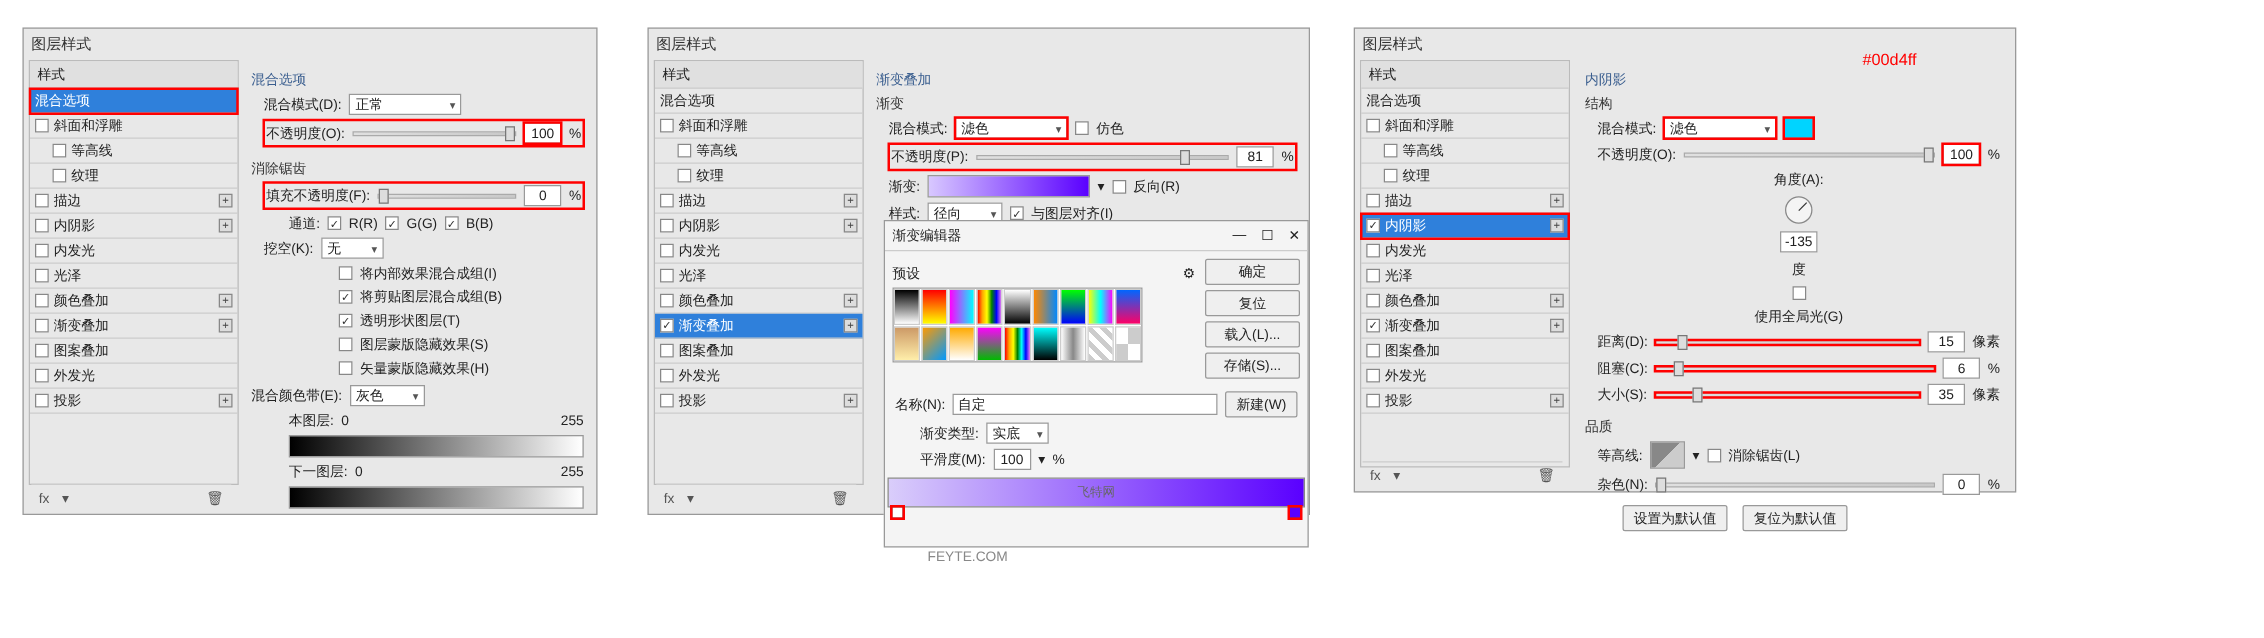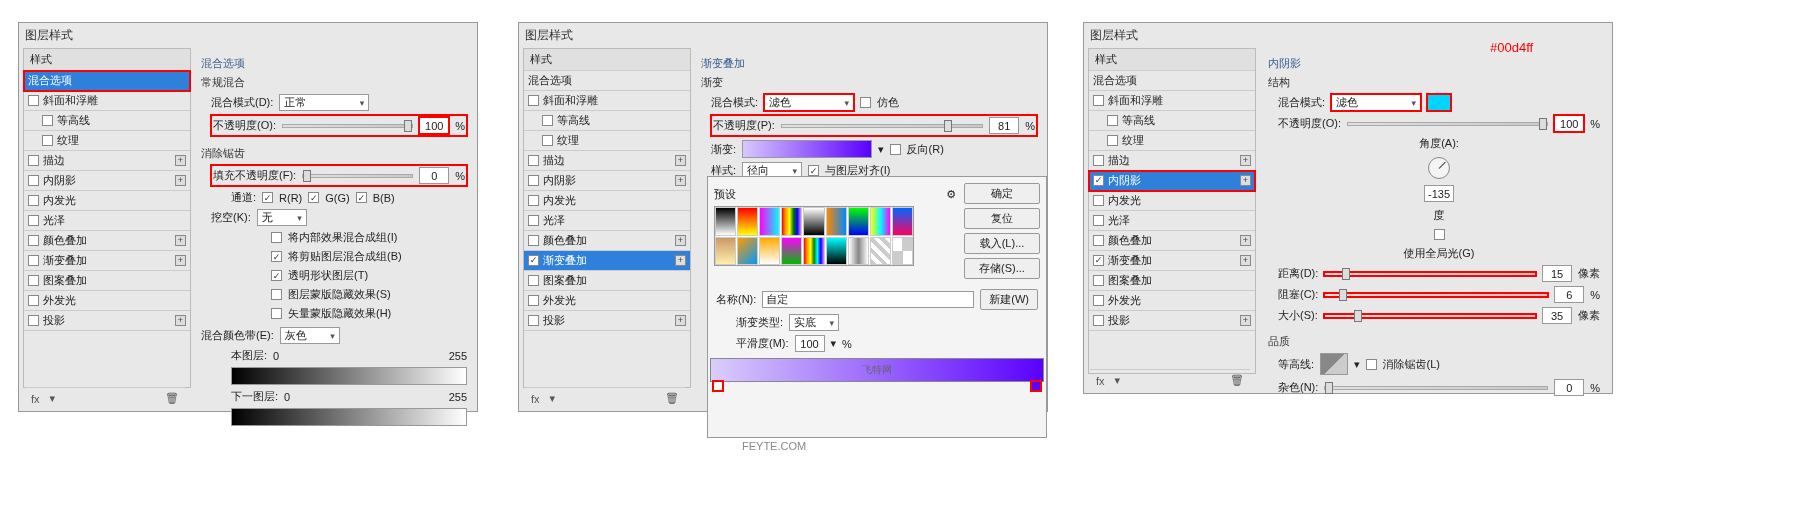--- a/index.html
+++ b/index.html
@@ -271,21 +271,20 @@
         </div>
       <div class="footer" style="position:absolute;bottom:2px;left:6px;width:160px;">
         <span>fx</span>
         <span class="tri"></span>
         <span style="margin-left:auto;">🗑</span>
       </div>
     </div>
 
     <div style="flex:1; padding:4px 10px;">
       <div class="section-title">混合选项</div>
-      <div class="group-label">常规混合</div>
       <div class="row" style="margin-left:10px;">
         <span class="lbl">混合模式(D):</span>
         <div class="dropdown">
           <span>正常</span>
           <span class="dd-arrow">▾</span>
         </div>
       </div>
       <div class="row redbox" style="margin-left:10px; padding:2px;">
         <span class="lbl">不透明度(O):</span>
         <div class="slider-track">
@@ -480,20 +479,28 @@
             <span class="dd-arrow">▾</span>
         </div>
         <span class="checkbox">✓</span>
         <span class="lbl">与图层对齐(I)</span>
       </div>
     </div>
   </div>
 </div>
 
 <div class="panel" style="left:707px; top:176px; width:340px; height:262px; z-index:5; background:#f4f4f4;">
+  <div style="display:flex; align-items:center; padding:4px 6px; border-bottom:1px solid #ccc;">
+    <span>渐变编辑器</span>
+    <span style="margin-left:auto; display:flex; gap:12px;">
+      <span>—</span>
+      <span>☐</span>
+      <span>✕</span>
+    </span>
+  </div>
   <div style="display:flex; padding:6px; gap:8px;">
     <div style="flex:1;">
       <div class="row">
         <span class="lbl">预设</span>
         <span class="gear-icon" style="margin-left:auto;"></span>
       </div>
       <div class="gradient-presets">
         <div style="background:linear-gradient(#000,#fff);"></div>
         <div style="background:linear-gradient(#f00,#ff0);"></div>
         <div style="background:linear-gradient(90deg,#f0f,#0ff);"></div>
@@ -697,16 +704,20 @@
       <div class="row" style="margin-left:10px;">
         <span class="lbl">杂色(N):</span>
         <div class="slider-track">
             <div class="slider-thumb" style="left:0;"></div>
           </div>
         <div class="text-input">
             <span>0</span>
           </div>
         <span class="lbl">%</span>
       </div>
+      <div class="row" style="margin-left:30px; margin-top:8px; gap:12px;">
+        <div class="btn">设置为默认值</div>
+        <div class="btn">复位为默认值</div>
+      </div>
     </div>
   </div>
 </div>
 <div class="annot" style="left:1490px; top:40px;">#00d4ff</div>
 
 </body></html>

